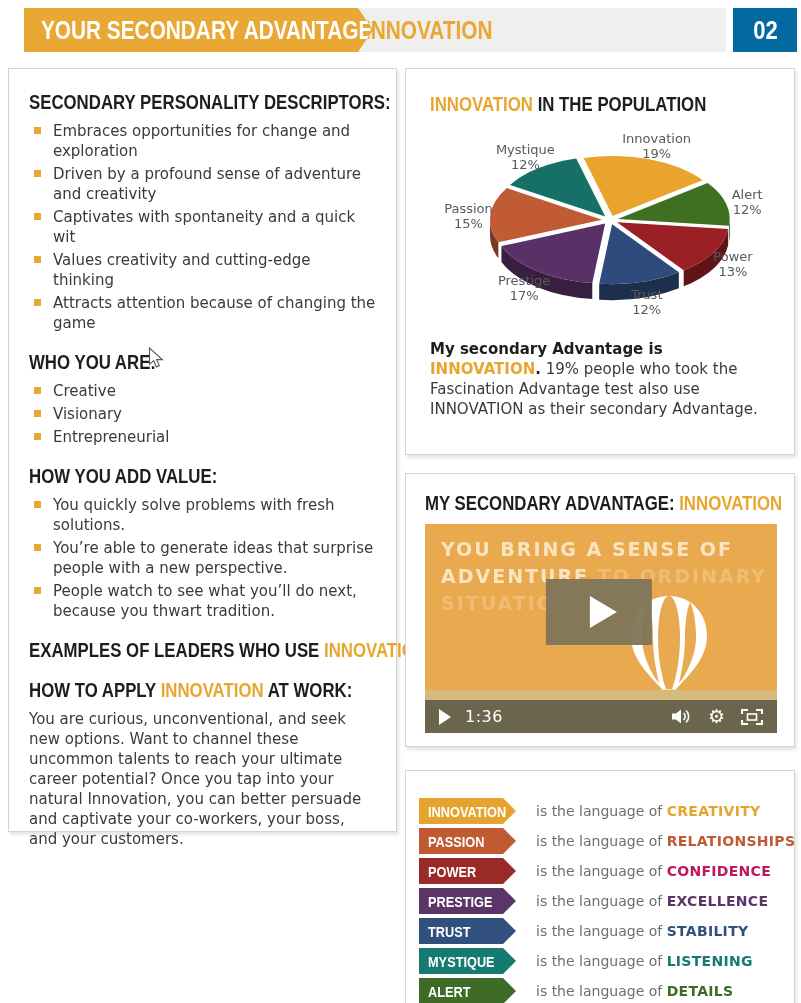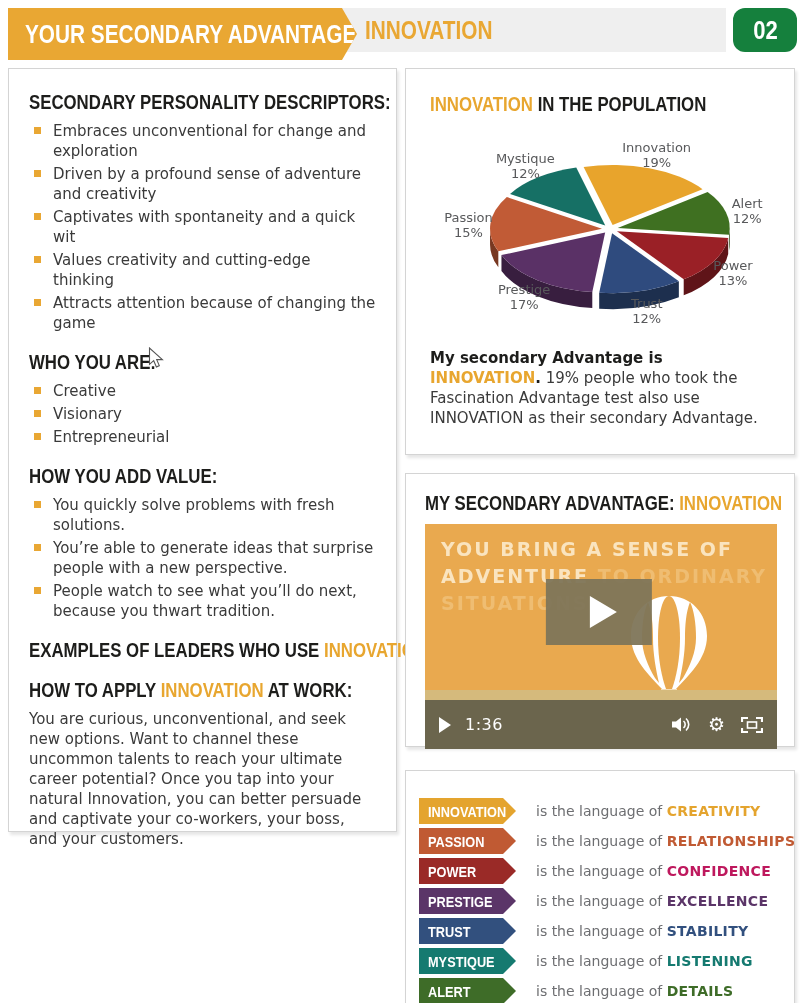--- a/index.html
+++ b/index.html
@@ -1,25 +1,25 @@
 <!DOCTYPE html>
 <html><head>
 <meta charset="utf-8">
 <style>
   html,body{margin:0;padding:0;background:#fff;}
   .page{position:relative;width:801px;height:1003px;background:#fff;overflow:hidden;
         font-family:"DejaVu Sans",sans-serif;color:#3A3A3A;}
   
   .graybar{position:absolute;left:341px;top:8px;width:385px;height:44px;background:#EFEFEF;
            display:flex;align-items:center;padding-left:24px;box-sizing:border-box;z-index:1;}
-  .ribbon{position:absolute;left:8px;top:8px;width:349px;height:52px;background:#E9A733;
+  .ribbon{position:absolute;left:24px;top:8px;width:349px;height:44px;background:#E9A733;
           clip-path:polygon(0 0,calc(100% - 15px) 0,100% 50%,calc(100% - 15px) 100%,0 100%);
           display:flex;align-items:center;padding-left:17px;box-sizing:border-box;z-index:2;}
-  .pagenum{position:absolute;left:733px;top:8px;width:64px;height:44px;background:#15803d;
-           display:flex;align-items:center;justify-content:center;z-index:1;border-radius:12px;}
+  .pagenum{position:absolute;left:733px;top:8px;width:64px;height:44px;background:#0369a1;
+           display:flex;align-items:center;justify-content:center;z-index:1;}
   .htitle{font-family:"Liberation Sans",sans-serif;font-weight:700;font-size:26px;white-space:nowrap;
           display:inline-block;transform:scaleX(.8);transform-origin:0 55%;}
   .ribbon .htitle{color:#fff;}
   .graybar .htitle{color:#E9A733;}
   .pagenum .htitle{color:#fff;transform:scaleX(.85);transform-origin:50% 55%;}
   
   .card{position:absolute;background:#fff;border:1px solid #D4D4D4;box-sizing:border-box;
         box-shadow:2px 3px 3px rgba(0,0,0,.10);}
   .left-card{left:8px;top:68px;width:389px;height:764px;padding:22px 20px;}
   .pop-card{left:405px;top:68px;width:390px;height:387px;padding:24px;}
@@ -28,38 +28,38 @@
   h2{margin:18px 0 8px;font-size:21px;line-height:22px;color:#1D1D1B;}
   h2:first-child{margin-top:0;}
   .cond{font-family:"Liberation Sans",sans-serif;font-weight:700;white-space:nowrap;
         display:inline-block;transform:scaleX(.8);transform-origin:0 60%;}
   .accent{color:#E8A62F;}
   ul{list-style:none;margin:6px 0 0;padding:0 0 0 24px;}
   li{position:relative;font-size:15px;line-height:20px;margin:0 0 3px;}
   li::before{content:"";position:absolute;left:-19px;top:6px;width:7px;height:7px;background:#E9A733;}
   .section-p{font-size:15px;line-height:20px;margin:4px 0 0;}
   
-  #pie-wrap{margin-top:19px;}
+  #pie-wrap{margin-top:10px;}
   .pop-summary{font-size:15px;line-height:20px;margin:12px 0 0;}
   .pop-summary .b{font-weight:700;color:#1D1D1B;}
   .pop-summary .b.accent{color:#E8A62F;}
   
   .player{margin-top:10px;width:352px;position:relative;}
   .thumb{position:relative;height:166px;background:#E9A94F;overflow:hidden;}
   .caption{position:absolute;top:12px;left:16px;right:8px;font-weight:700;font-size:19px;
            line-height:27px;letter-spacing:2px;}
   .cap-seg{color:rgba(255,240,205,.28);}
   .cap-seg.strong{color:rgba(255,248,228,.75);}
   .playbox{position:absolute;left:50%;top:55px;transform:translateX(-52%);width:106px;height:66px;
            background:rgba(126,117,88,.95);display:flex;align-items:center;justify-content:center;cursor:pointer;}
   .playbox .tri{width:0;height:0;border-left:27px solid #fff;border-top:16px solid transparent;
                 border-bottom:16px solid transparent;margin-left:8px;}
   .balloon{position:absolute;left:203px;top:70px;}
   .strip{height:10px;background:#D5BA7C;}
-  .controls{height:49px;background:#6B654D;display:flex;align-items:center;padding:0 14px;gap:14px;color:#fff;}
+  .controls{height:33px;background:#6B654D;display:flex;align-items:center;padding:0 14px;gap:14px;color:#fff;}
   .ctrl-tri{width:0;height:0;border-left:12px solid #fff;border-top:8px solid transparent;
             border-bottom:8px solid transparent;cursor:pointer;}
   .time{font-size:16px;letter-spacing:.5px;}
   .ctrl-right{margin-left:auto;display:flex;align-items:center;gap:16px;}
   .gear{font-family:"DejaVu Sans",sans-serif;font-size:19px;line-height:1;color:#fff;cursor:pointer;}
   
   .lrow{display:flex;align-items:center;height:26px;margin-bottom:4px;}
   .lbanner{width:97px;height:26px;clip-path:polygon(0 0,84px 0,100% 50%,84px 100%,0 100%);
            display:flex;align-items:center;padding-left:9px;box-sizing:border-box;flex:none;}
   .lbanner .cond{color:#fff;font-size:15px;transform:scaleX(.85);}
@@ -80,21 +80,21 @@
     <span class="htitle">YOUR SECONDARY ADVANTAGE</span>
   </div>
   <div class="pagenum">
     <span class="htitle">02</span>
   </div>
 
   <section class="card left-card">
     <div id="left-sections">
         <h2><span class="cond"><span>SECONDARY PERSONALITY DESCRIPTORS:</span></span></h2>
         <ul>
-          <li>Embraces unconventional for change and exploration</li>
+          <li>Embraces opportunities for change and exploration</li>
           <li>Driven by a profound sense of adventure and creativity</li>
           <li>Captivates with spontaneity and a quick wit</li>
           <li>Values creativity and cutting-edge thinking</li>
           <li>Attracts attention because of changing the game</li>
         </ul>
         <h2><span class="cond"><span>WHO YOU ARE:</span></span></h2>
         <ul>
           <li>Creative</li>
           <li>Visionary</li>
           <li>Entrepreneurial</li>

